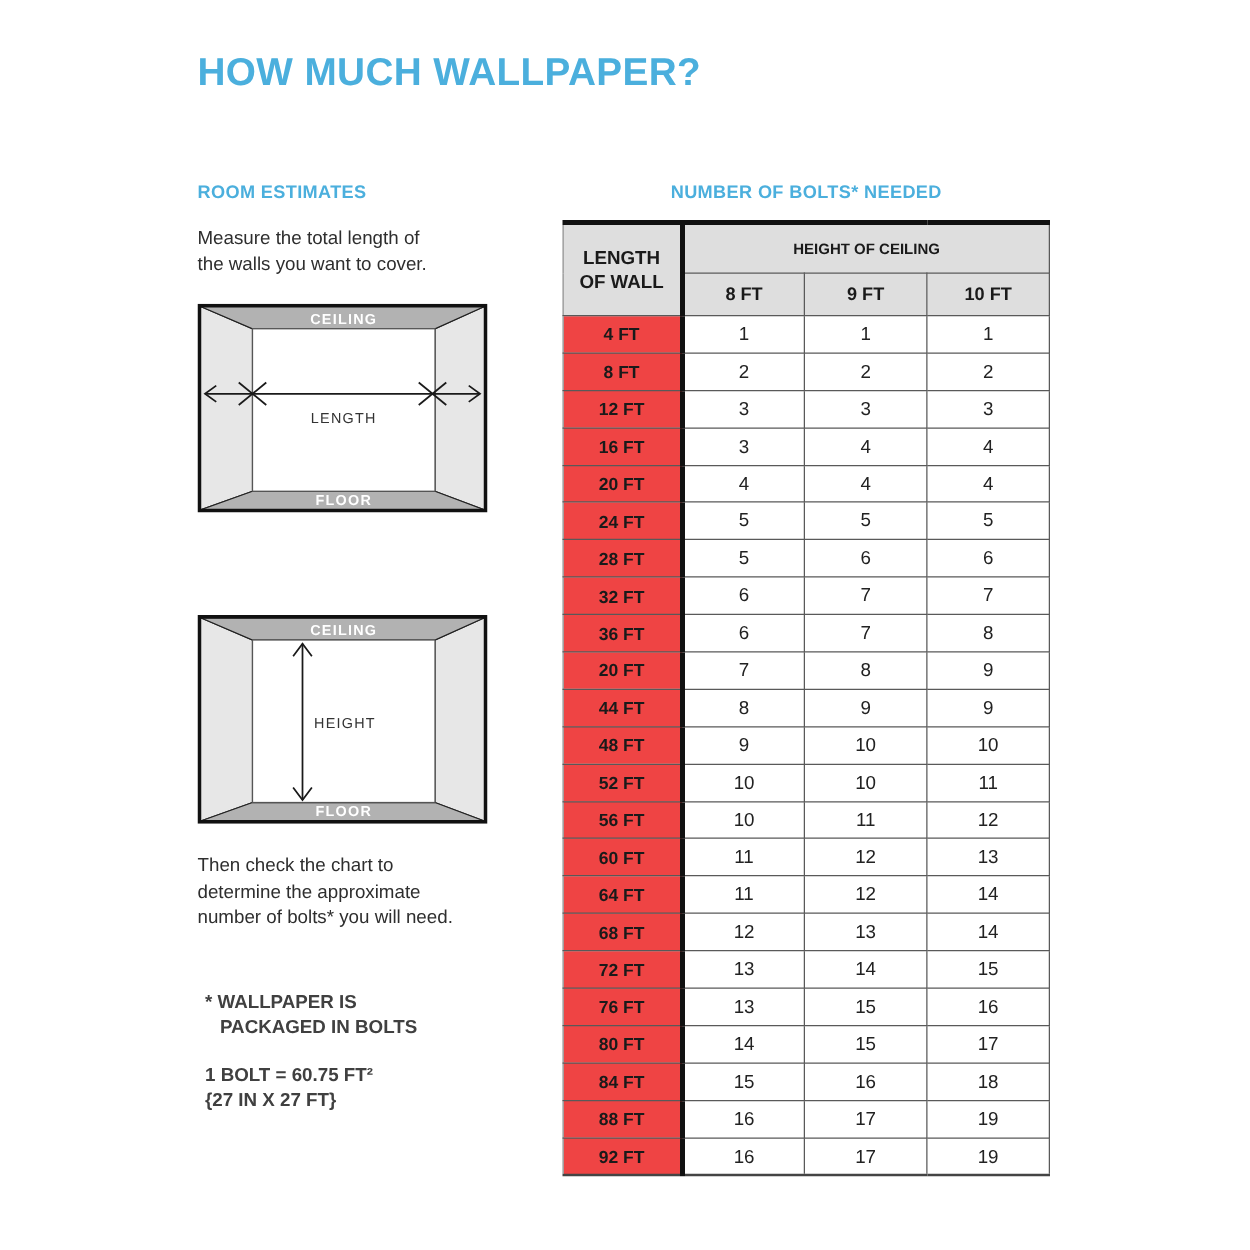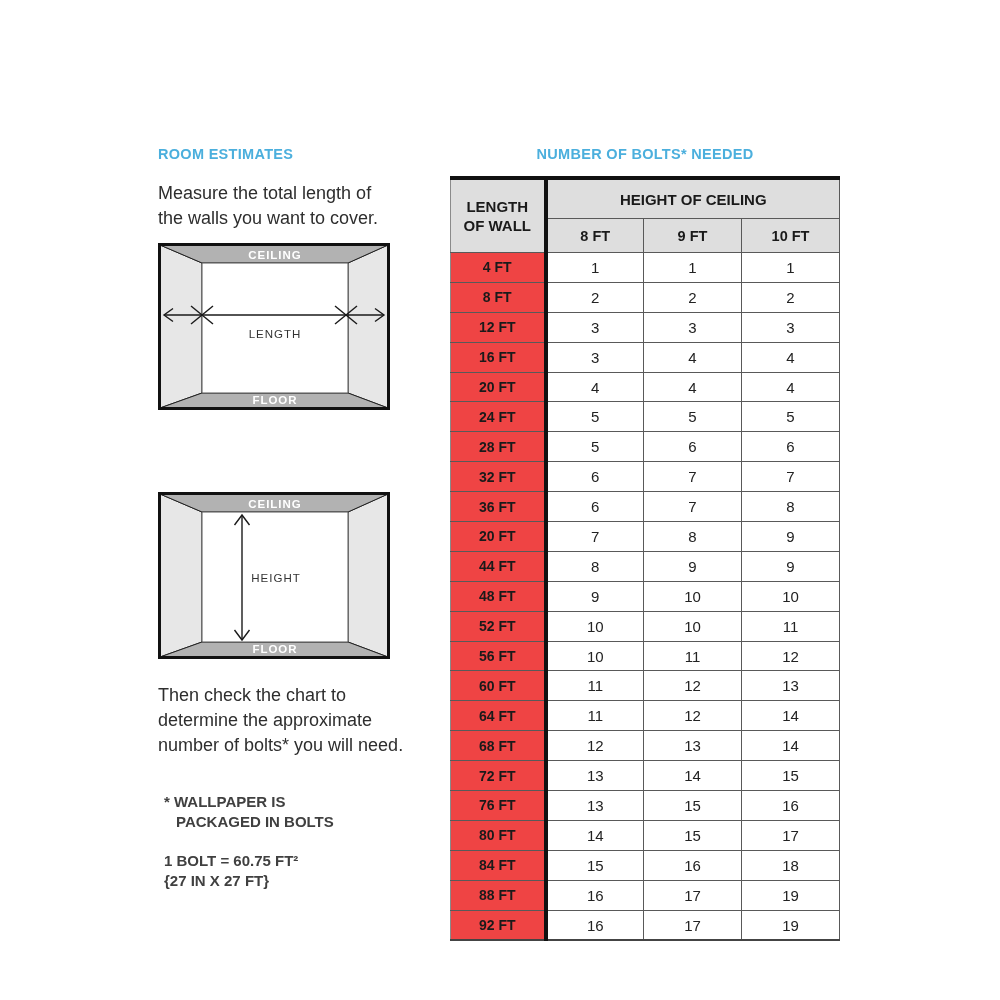--- a/index.html
+++ b/index.html
@@ -6,21 +6,21 @@
   #page{position:relative;width:1000px;height:1000px;background:#ffffff;
         font-family:"Liberation Sans","DejaVu Sans",sans-serif;color:#2b2b2b;overflow:hidden;}
 
   .page-title{position:absolute;left:158px;top:40px;font-size:31px;font-weight:bold;
               color:#4bafdd;letter-spacing:0.3px;}
 
   .section-heading{font-size:14.5px;font-weight:bold;color:#4bafdd;letter-spacing:0.3px;}
   #left-heading{position:absolute;left:158px;top:146px;}
   #table-heading{position:absolute;left:450px;top:146px;width:390px;text-align:center;}
 
-  .para{position:absolute;left:158px;width:260px;font-size:18px;line-height:1.38;
+  .para{position:absolute;left:158px;width:260px;font-size:15px;line-height:1.38;
         color:#2e2e2e;white-space:pre-line;}
   #para-length{top:181px;}
   #para-height{top:433px;}
   #para-chart{top:683px;}
 
   .note{position:absolute;left:164px;font-size:15px;font-weight:bold;color:#404040;line-height:1.35;}
   #note-bolts{top:792px;}
   #note-bolts .indent{padding-left:12px;}
   #note-size{top:851px;white-space:pre-line;}
 
@@ -29,34 +29,35 @@
   #diagram-height{top:492px;}
 
   
   #bolts-table{position:absolute;left:450px;top:176px;width:390px;border-collapse:collapse;
                table-layout:fixed;}
   #bolts-table th,#bolts-table td{border:1.5px solid #595959;text-align:center;padding:0;}
   #bolts-table col.c1{width:95px;}
   #bolts-table thead th{background:#dedede;color:#1a1a1a;}
   #bolts-table .wall-header{font-size:15px;font-weight:bold;white-space:pre-line;line-height:1.3;
                             border-right:4px solid #111;}
-  #bolts-table .group-header{font-size:15px;font-weight:bold;height:38px;}
+  #bolts-table .group-header{font-size:12px;font-weight:bold;height:38px;}
   #bolts-table .sub-header{font-size:14.5px;font-weight:bold;height:33px;}
   #bolts-table tbody td{height:28.9px;font-size:15px;color:#222;background:#fff;}
   #bolts-table tbody td.wall-cell{background:#ef4444;font-weight:bold;font-size:14px;
                                   color:#1a1a1a;border-right:4px solid #111;}
   #bolts-table tr > *:first-child{border-left:1.5px solid #8a8a8a;}
   #bolts-table thead tr:first-child th{border-top:4px solid #111;}
   #bolts-table tbody tr:last-child td{border-bottom:2.5px solid #444;}
 </style>
 </head>
 <body>
 
 <div id="page">
 
+  <div class="page-title">HOW MUCH WALLPAPER?</div>
 
   <div id="left-heading" class="section-heading">ROOM ESTIMATES</div>
 
   <div id="para-length" class="para">Measure the total length of
 the walls you want to cover.</div>
 
   <svg id="diagram-length" class="diagram" viewBox="0 0 232 167">
     <polygon points="2,2 44,20 44,150 2,165" fill="#e7e7e7" stroke="#222" stroke-width="1"></polygon>
     <polygon points="230,2 190,20 190,150 230,165" fill="#e7e7e7" stroke="#222" stroke-width="1"></polygon>
     <polygon points="2,2 230,2 190,20 44,20" fill="#b2b2b2" stroke="#222" stroke-width="1"></polygon>

